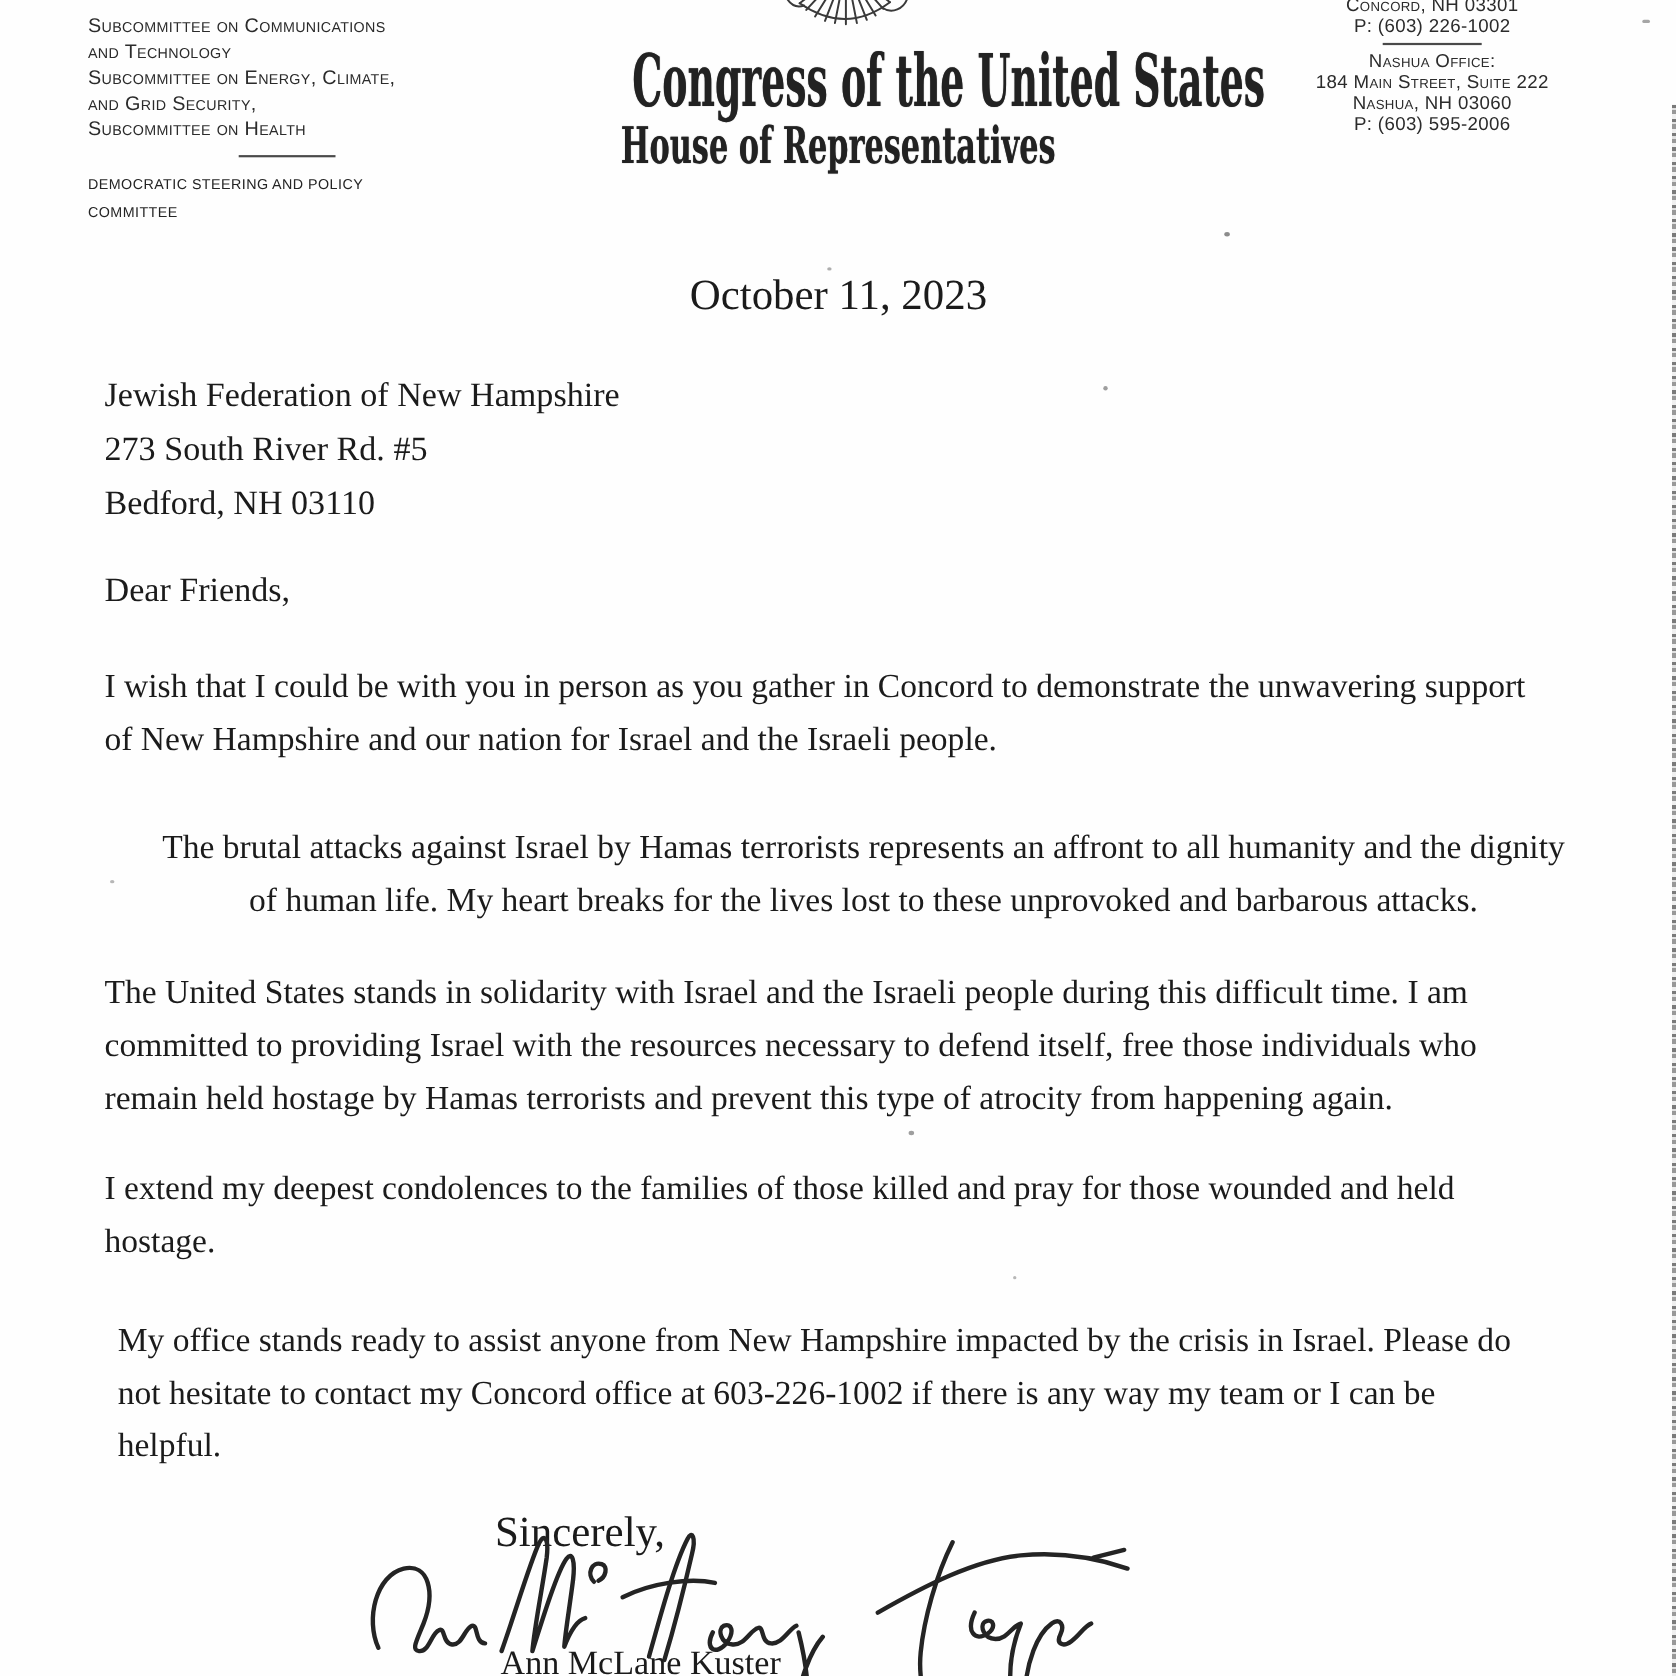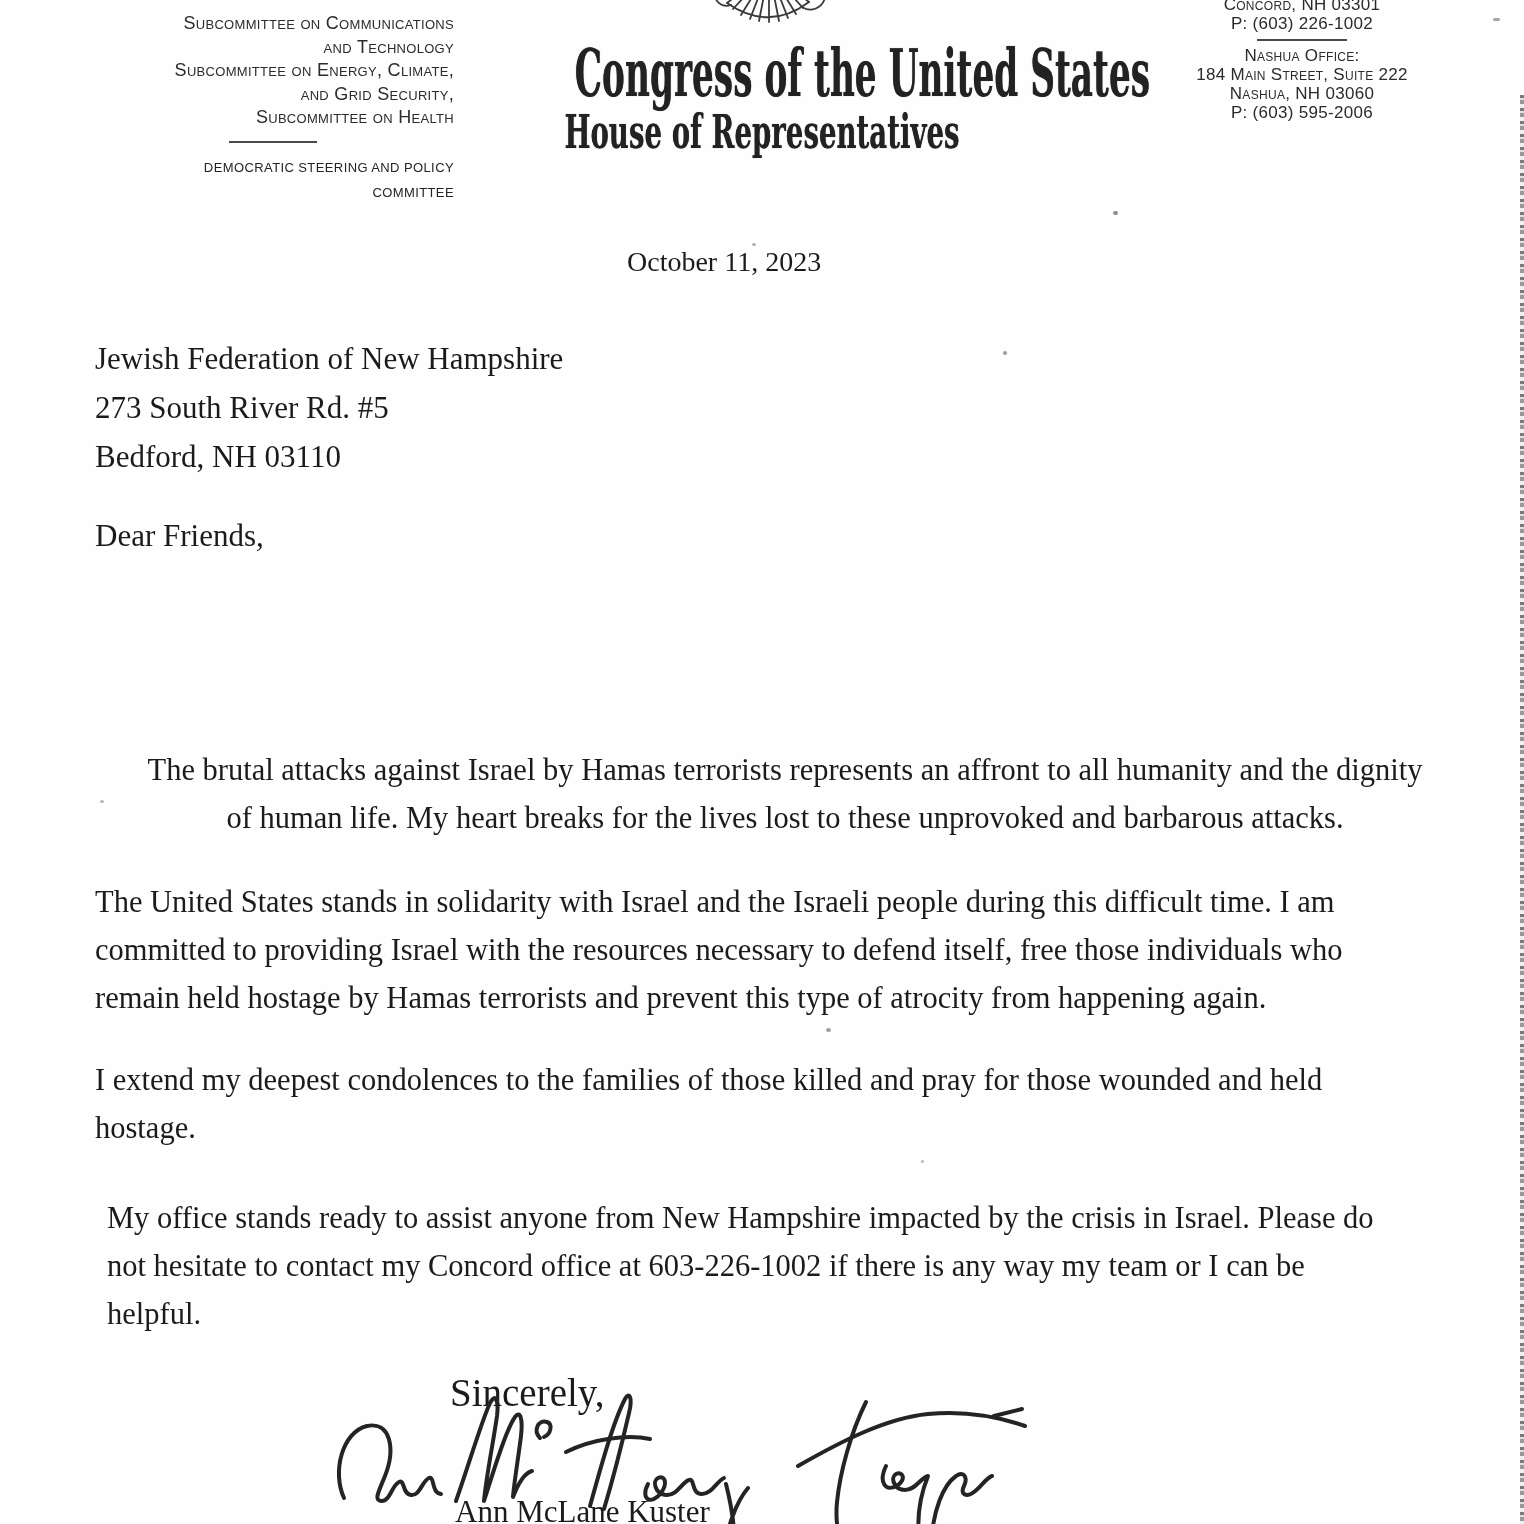--- a/index.html
+++ b/index.html
@@ -4,21 +4,21 @@
 <style>
   html,body{margin:0;padding:0;background:#ffffff;}
   .page{
     position:relative;width:1524px;height:1524px;overflow:hidden;
     background:#fefefe;color:#1b1b1b;
     font-family:"Liberation Serif", serif;
   }
   .pre{white-space:pre-line;}
 
   
-  .lh-left{position:absolute;left:92px;top:12px;width:362px;text-align:right;}
+  .lh-left{position:absolute;left:80px;top:12px;width:362px;text-align:left;}
   .lh-right{position:absolute;left:1152px;top:-5px;width:300px;text-align:center;}
   .smallcaps{
     font-family:"Liberation Sans", sans-serif;font-variant:small-caps;
     font-size:18px;line-height:23.5px;letter-spacing:.3px;color:#2b2b2b;
   }
   .lh-right .smallcaps{font-size:17px;line-height:19px;}
   .caps{
     font-family:"Liberation Sans", sans-serif;text-transform:uppercase;
     font-size:13px;line-height:25px;color:#242424;letter-spacing:.4px;
   }
@@ -35,21 +35,21 @@
     text-shadow:0 0 1px #555;white-space:nowrap;
   }
   .gothic-sub{
     position:absolute;left:0;right:0;top:109px;
     font-family:"DejaVu Serif", serif;font-weight:bold;font-size:46px;line-height:1;
     transform:scaleX(.60);transform-origin:center;color:#222;
     text-shadow:0 0 1px #555;white-space:nowrap;
   }
 
   
-  .date{position:absolute;left:627px;top:246px;font-size:28px;}
+  .date{position:absolute;left:627px;top:246px;font-size:39px;}
   .recipient{position:absolute;left:95px;top:334px;font-size:31px;line-height:49px;}
   .salutation{position:absolute;left:95px;top:518px;font-size:31px;}
   .para{position:absolute;left:95px;width:1380px;font-size:30.5px;line-height:48px;}
   .p1{top:600px;} .p2{top:746px;text-align:center;} .p3{top:878px;} .p4{top:1056px;} .p5{top:1194px;margin-left:12px;}
   .closing{position:absolute;left:450px;top:1370px;font-size:39px;}
   .signer{position:absolute;left:455px;top:1494px;font-size:31px;}
   .signature-svg{position:absolute;left:330px;top:1386px;overflow:visible;}
 
   
   .scan-edge{
@@ -110,20 +110,22 @@
   </div>
 
   <div class="date">October 11, 2023</div>
 
   <div class="recipient pre">Jewish Federation of New Hampshire
 273 South River Rd. #5
 Bedford, NH 03110</div>
 
   <div class="salutation">Dear Friends,</div>
 
+  <div class="para p1 pre">I wish that I could be with you in person as you gather in Concord to demonstrate the unwavering support
+of New Hampshire and our nation for Israel and the Israeli people.</div>
   <div class="para p2 pre">The brutal attacks against Israel by Hamas terrorists represents an affront to all humanity and the dignity
 of human life. My heart breaks for the lives lost to these unprovoked and barbarous attacks.</div>
   <div class="para p3 pre">The United States stands in solidarity with Israel and the Israeli people during this difficult time. I am
 committed to providing Israel with the resources necessary to defend itself, free those individuals who
 remain held hostage by Hamas terrorists and prevent this type of atrocity from happening again.</div>
   <div class="para p4 pre">I extend my deepest condolences to the families of those killed and pray for those wounded and held
 hostage.</div>
   <div class="para p5 pre">My office stands ready to assist anyone from New Hampshire impacted by the crisis in Israel. Please do
 not hesitate to contact my Concord office at 603-226-1002 if there is any way my team or I can be
 helpful.</div>

